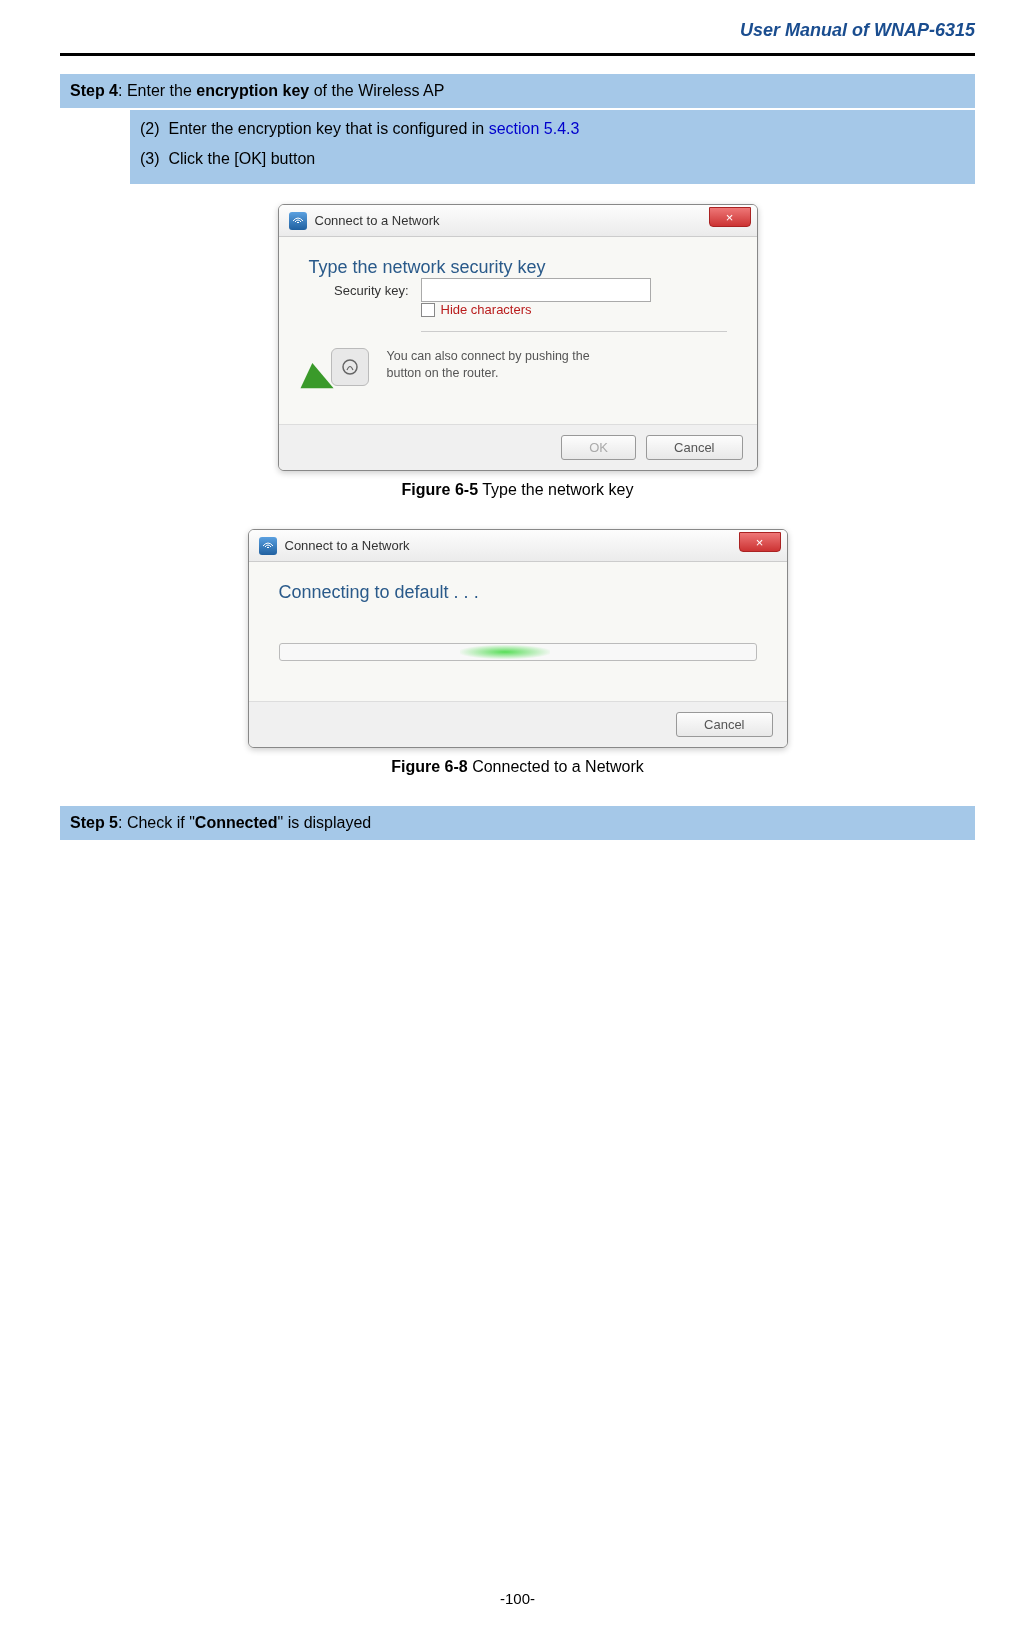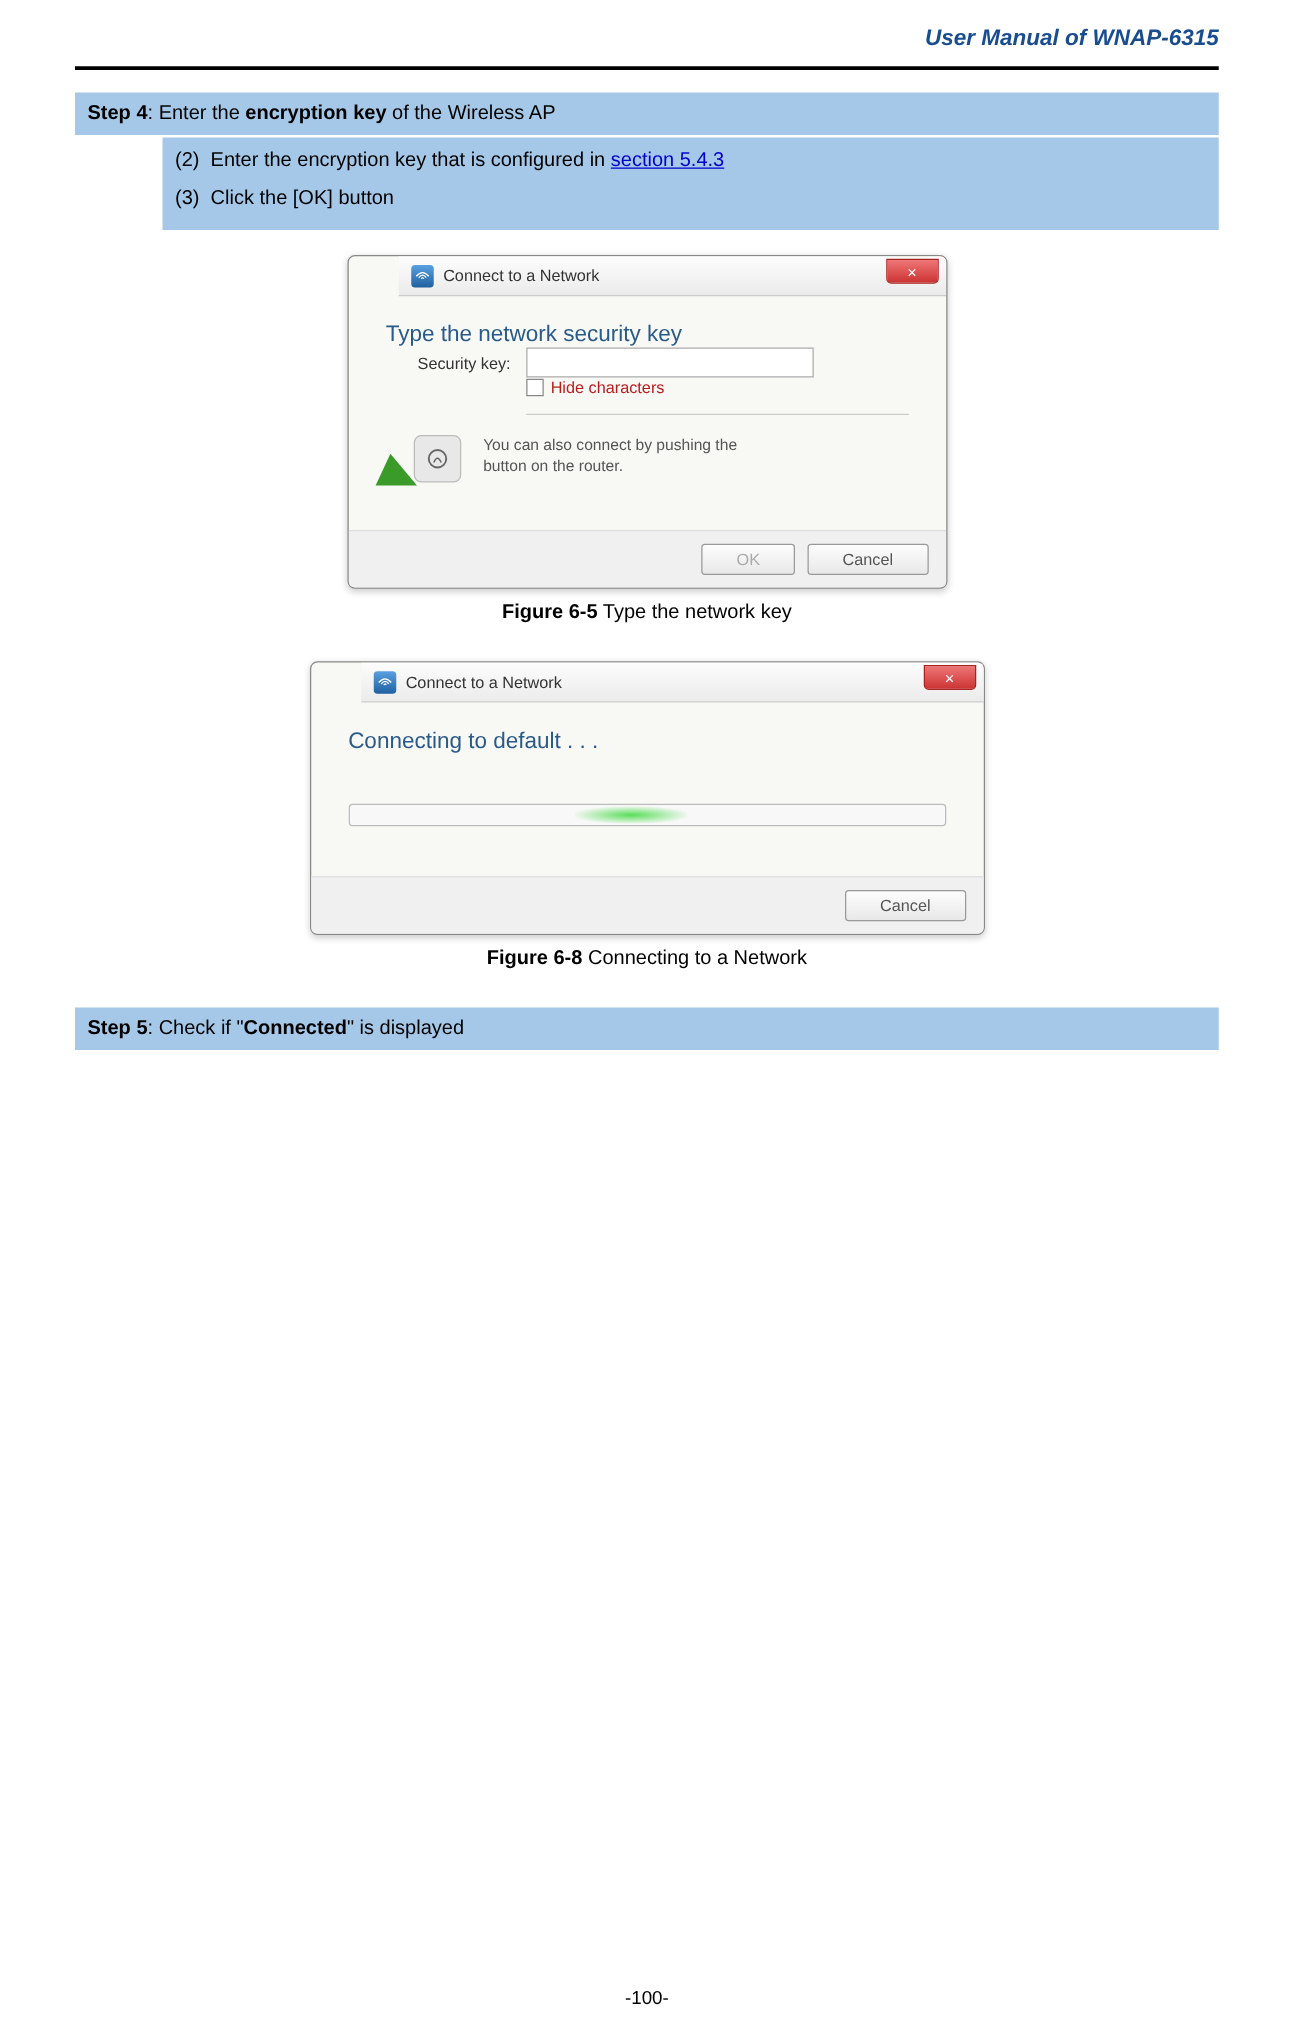--- a/index.html
+++ b/index.html
@@ -37,21 +37,20 @@
       margin-left: 70px;
     }
     .step-box-sub .row {
       padding: 6px 0;
     }
     .bold {
       font-weight: bold;
     }
     .link {
       color: #0000cc;
-      text-decoration: underline;
       margin-top: 44px;
     }
     .figure-caption {
       text-align: center;
       margin: 10px 0 30px 0;
       font-size: 16px;
     }
     .dialog-container {
       display: flex;
       justify-content: center;
@@ -67,21 +66,20 @@
       box-shadow: 0 2px 6px rgba(0,0,0,0.2);
     }
     .dialog-title-bar {
       background: linear-gradient(#fdfdfd, #ebebeb);
       border-bottom: 1px solid #ccc;
       padding: 6px 10px;
       display: flex;
       align-items: center;
       position: relative;
       height: 32px;
-      margin-left: 40px;
     }
     .dialog-icon {
       width: 18px;
       height: 18px;
       background: linear-gradient(#5aa0e0, #2060a0);
       border-radius: 3px;
       margin-right: 8px;
       display: inline-flex;
       align-items: center;
       justify-content: center;
@@ -331,20 +329,20 @@
         <div class="progress-pulse"></div>
       </div>
     </div>
     <div class="dialog-footer">
       <div class="dialog-btn">Cancel</div>
     </div>
   </div>
 </div>
 
 <div class="figure-caption">
-  <span class="bold">Figure 6-8</span><span> Connecting to a Network</span>
+  <span class="bold">Figure 6-8</span><span> Connected to a Network</span>
 </div>
 
 <div class="step-box">
   <span class="bold">Step 5</span><span>: Check if "</span><span class="bold">Connected</span><span>" is displayed</span>
 </div>
 
 <div class="footer">-100-</div>
 
 </body></html>

